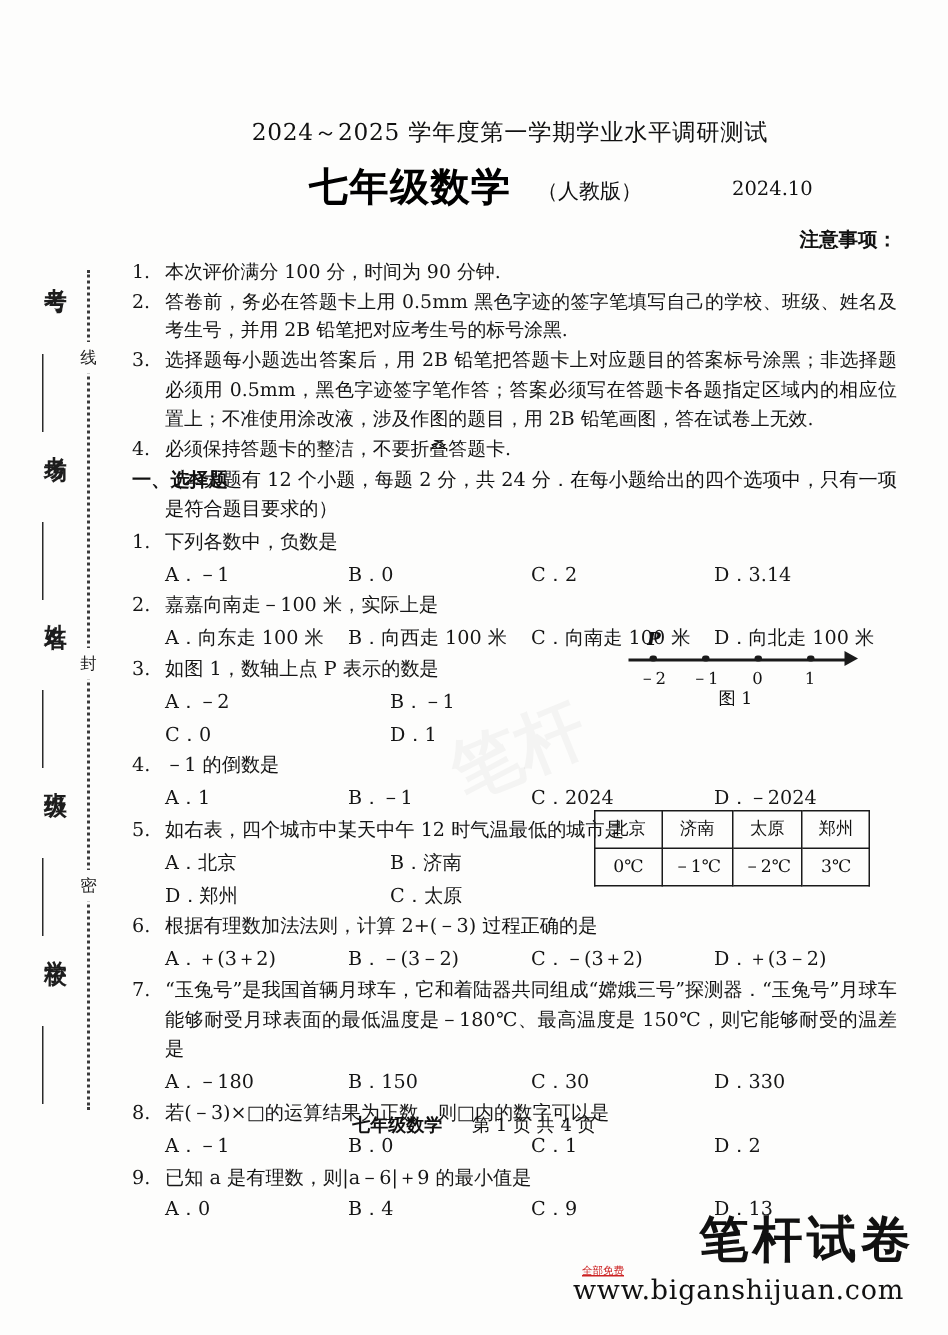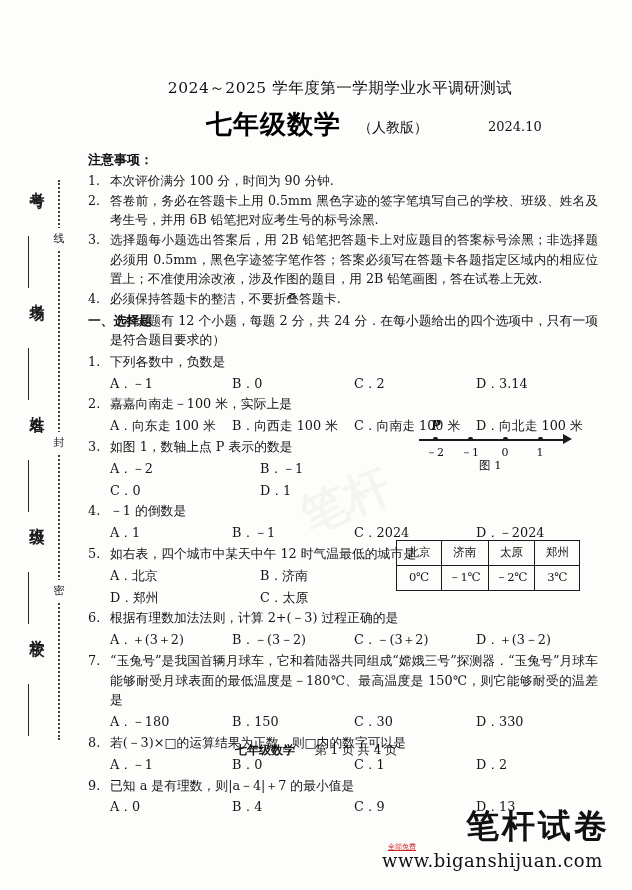--- a/index.html
+++ b/index.html
@@ -119,20 +119,21 @@
     font-size: 13px;
     color: #111;
     font-family: "DejaVu Serif", serif;
   }
 
   .notes-head {
     font-size: 13px;
     font-weight: 700;
     margin: 2px 0 2px 0;
     color: #111;
+    text-align: right;
   }
 
   ol.notes {
     list-style: none;
     margin: 0;
     padding: 0;
   }
   ol.notes > li {
     position: relative;
     padding-left: 22px;
@@ -379,21 +380,21 @@
 
     <div class="notes-head">注意事项：</div>
 
     <ol class="notes">
       <li>
         <span class="num">1.</span>
         <span>本次评价满分 100 分，时间为 90 分钟.</span>
       </li>
       <li>
         <span class="num">2.</span>
-        <span>答卷前，务必在答题卡上用 0.5mm 黑色字迹的签字笔填写自己的学校、班级、姓名及考生号，并用 6B 铅笔把对应考生号的标号涂黑.</span>
+        <span>答卷前，务必在答题卡上用 0.5mm 黑色字迹的签字笔填写自己的学校、班级、姓名及考生号，并用 2B 铅笔把对应考生号的标号涂黑.</span>
       </li>
       <li>
         <span class="num">3.</span>
         <span>选择题每小题选出答案后，用 2B 铅笔把答题卡上对应题目的答案标号涂黑；非选择题必须用 0.5mm，黑色字迹签字笔作答；答案必须写在答题卡各题指定区域内的相应位置上；不准使用涂改液，涉及作图的题目，用 2B 铅笔画图，答在试卷上无效.</span>
       </li>
       <li>
         <span class="num">4.</span>
         <span>必须保持答题卡的整洁，不要折叠答题卡.</span>
       </li>
     </ol>
@@ -527,21 +528,21 @@
     </div>
     <div class="opts">
       <div class="opt"><span class="lbl">A．</span><span>－1</span></div>
       <div class="opt"><span class="lbl">B．</span><span>0</span></div>
       <div class="opt"><span class="lbl">C．</span><span>1</span></div>
       <div class="opt"><span class="lbl">D．</span><span>2</span></div>
     </div>
 
     <div class="q">
       <span class="qnum">9.</span>
-      <span class="qtext">已知 a 是有理数，则|a－4|＋7 的最小值是</span>
+      <span class="qtext">已知 a 是有理数，则|a－6|＋9 的最小值是</span>
     </div>
     <div class="opts">
       <div class="opt"><span class="lbl">A．</span><span>0</span></div>
       <div class="opt"><span class="lbl">B．</span><span>4</span></div>
       <div class="opt"><span class="lbl">C．</span><span>9</span></div>
       <div class="opt"><span class="lbl">D．</span><span>13</span></div>
     </div>
 
   </div>
 

